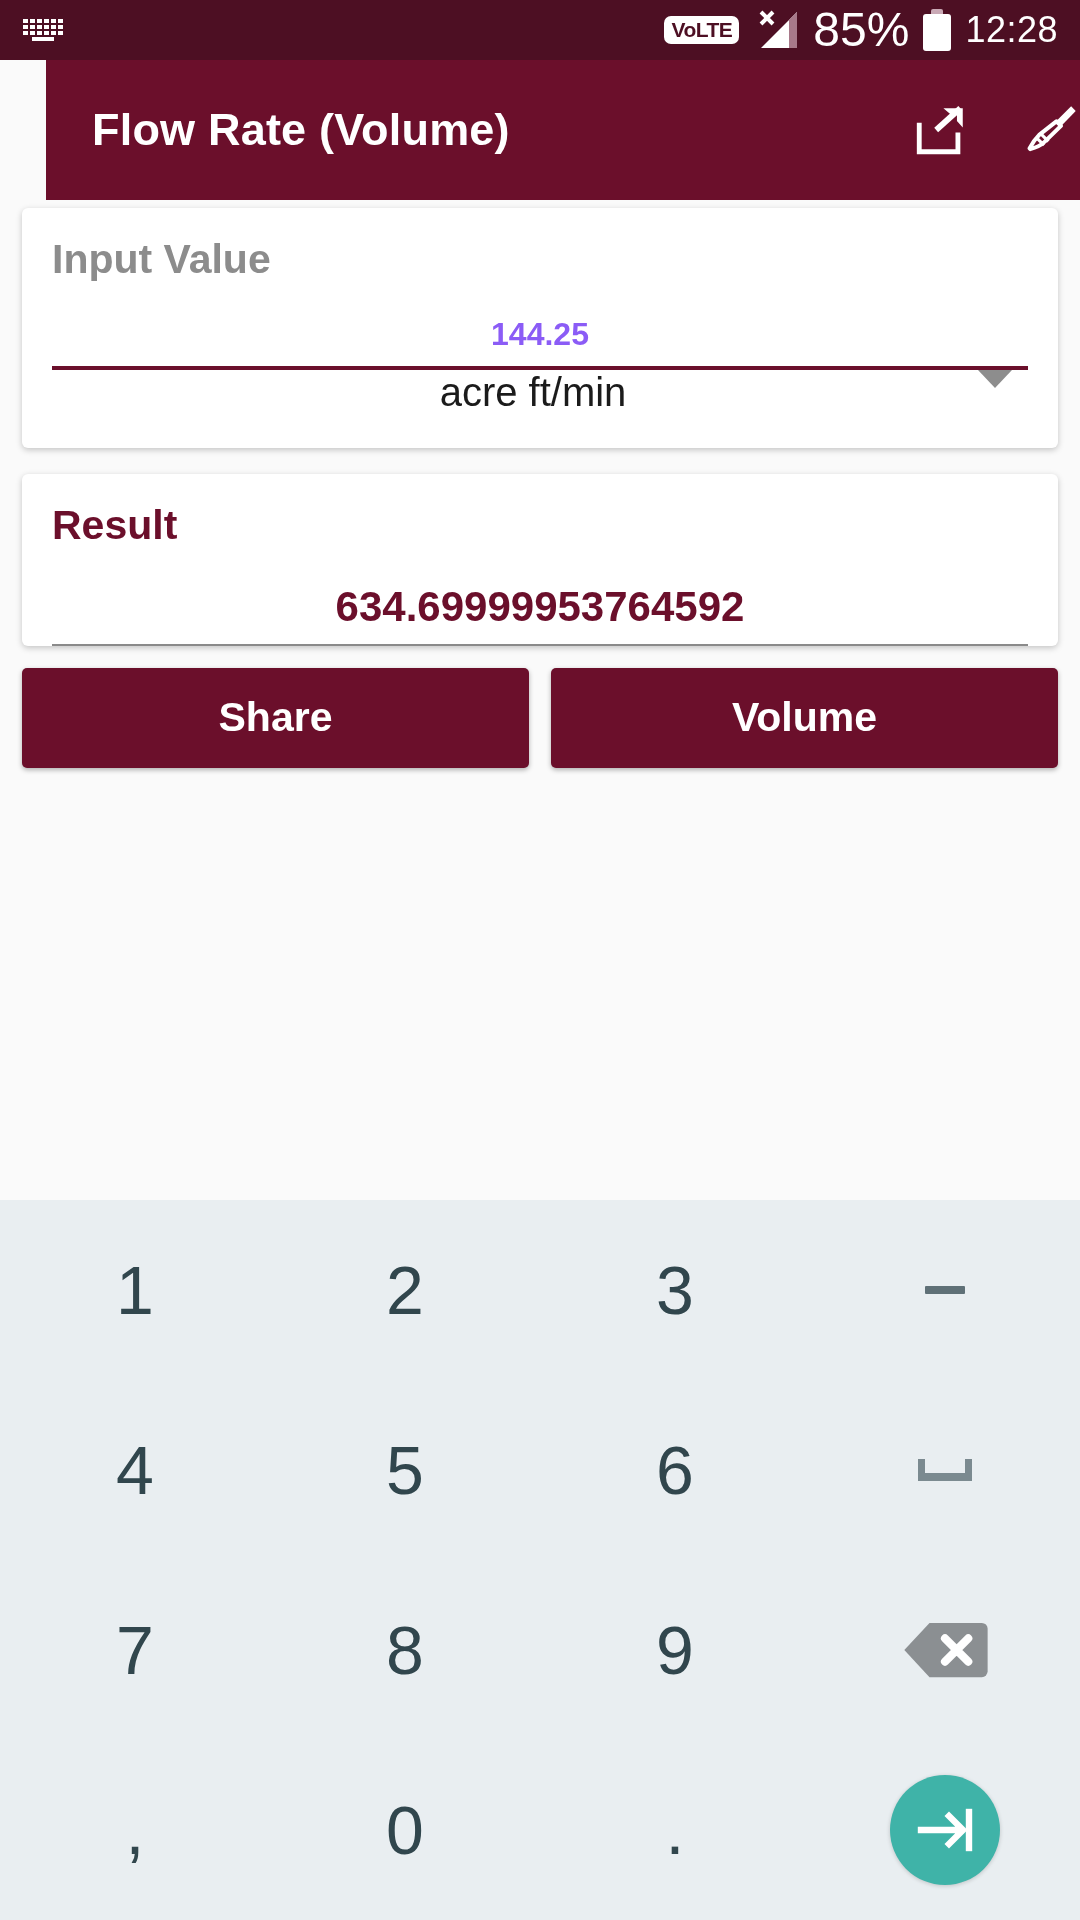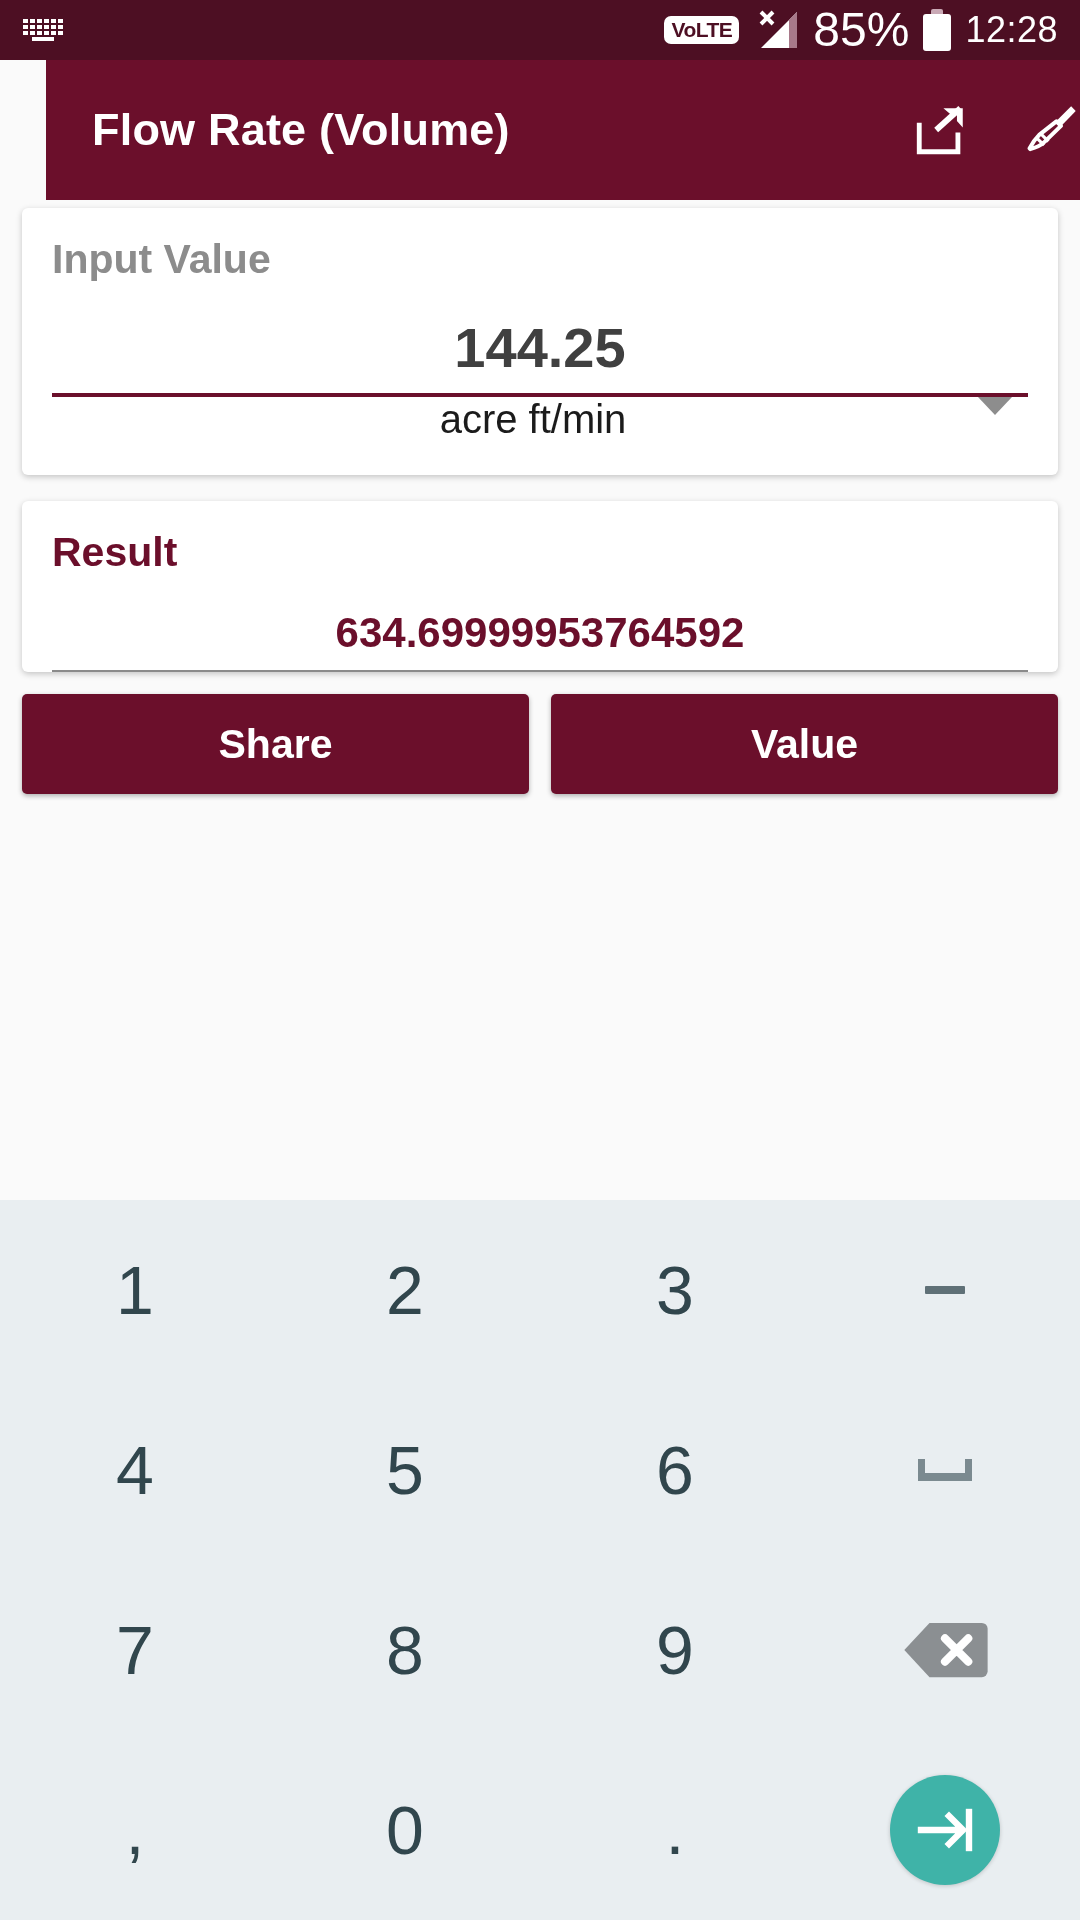--- a/index.html
+++ b/index.html
@@ -82,23 +82,23 @@
     font-size:41px;
     font-weight:bold;
     color:#8c8c8c;
     line-height:1.25;
     padding-bottom:10px;
   }
   .field-label.result{ color:#6b0f2b; }
 
   .field-value{
     text-align:center;
-    font-size:56px;
+    font-size:32px;
     font-weight:bold;
-    color:#404040;
+    color:#8b5cf6;
     padding:22px 0 14px 0;
     line-height:1.1;
     white-space:nowrap;
     overflow:hidden;
   }
   .field-value.result{ color:#6b0f2b; font-size:42px; }
 
   .underline-strong{ height:4px; background:#6b0f2b; width:100%; }
   .underline-thin{ height:2px; background:#8a8a8a; width:100%; }
 
@@ -257,21 +257,21 @@
   </div>
 
   <div class="card card-result">
     <div class="field-label result">Result</div>
     <div class="field-value result">634.69999953764592</div>
     <div class="underline-thin"></div>
   </div>
 
   <div class="actions">
     <button class="action-btn">Share</button>
-    <button class="action-btn">Value</button>
+    <button class="action-btn">Volume</button>
   </div>
 
 </div>
 
 <div class="keyboard" id="keyboard">
     <div class="kb-row">
       <div class="kb-key">1</div>
       <div class="kb-key">2</div>
       <div class="kb-key">3</div>
       <div class="kb-key">

